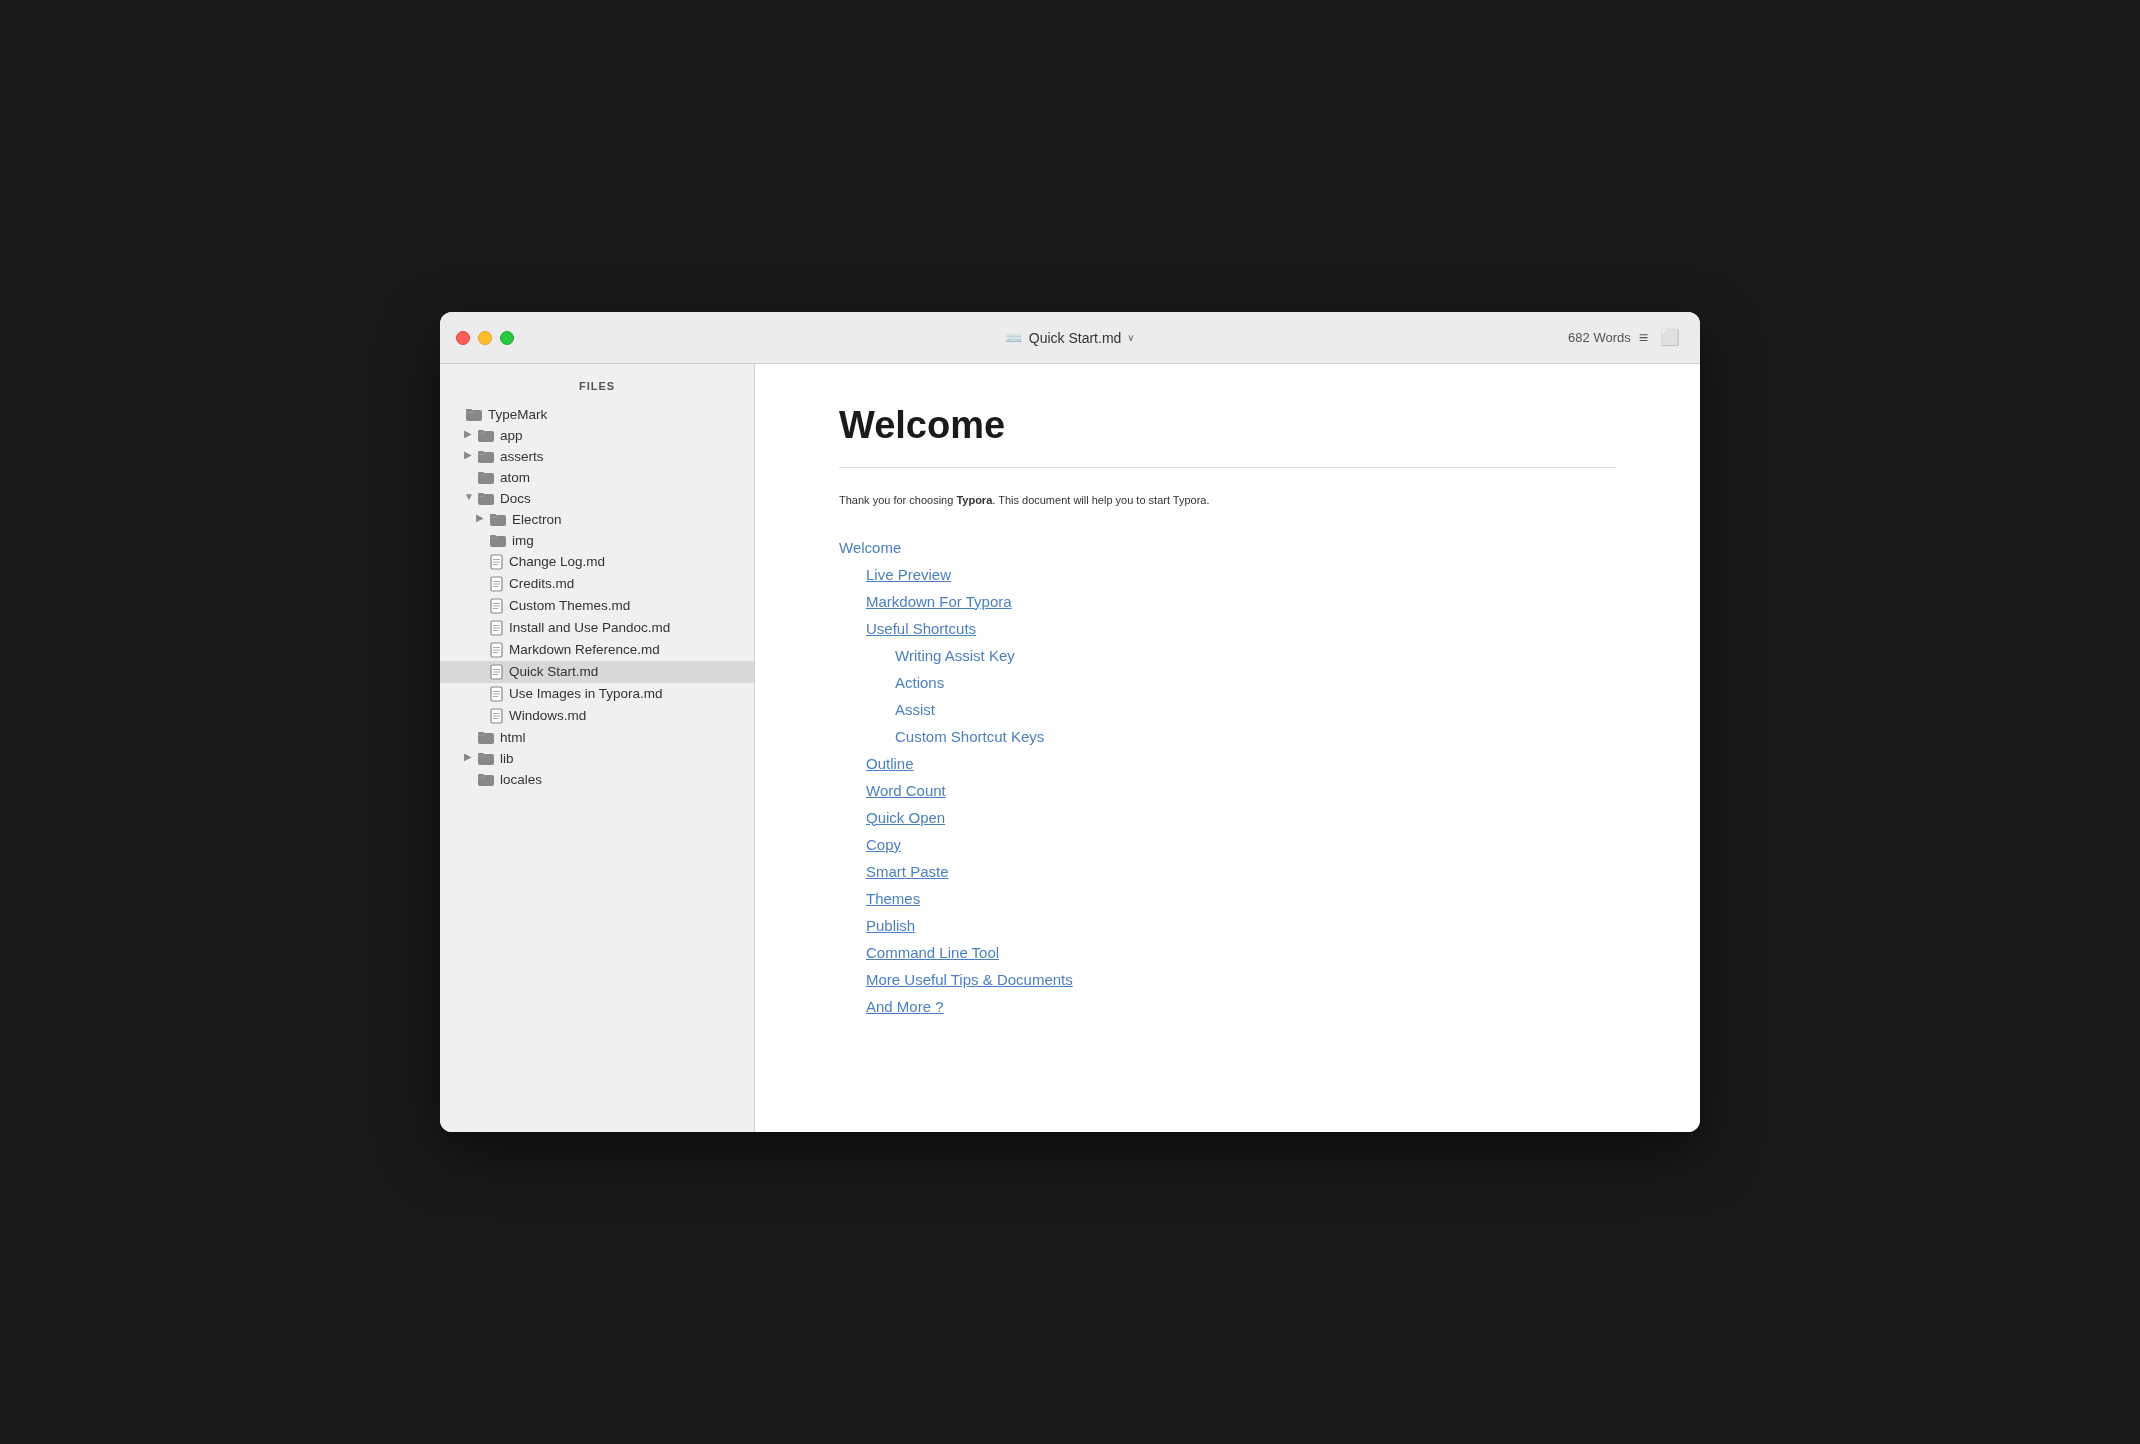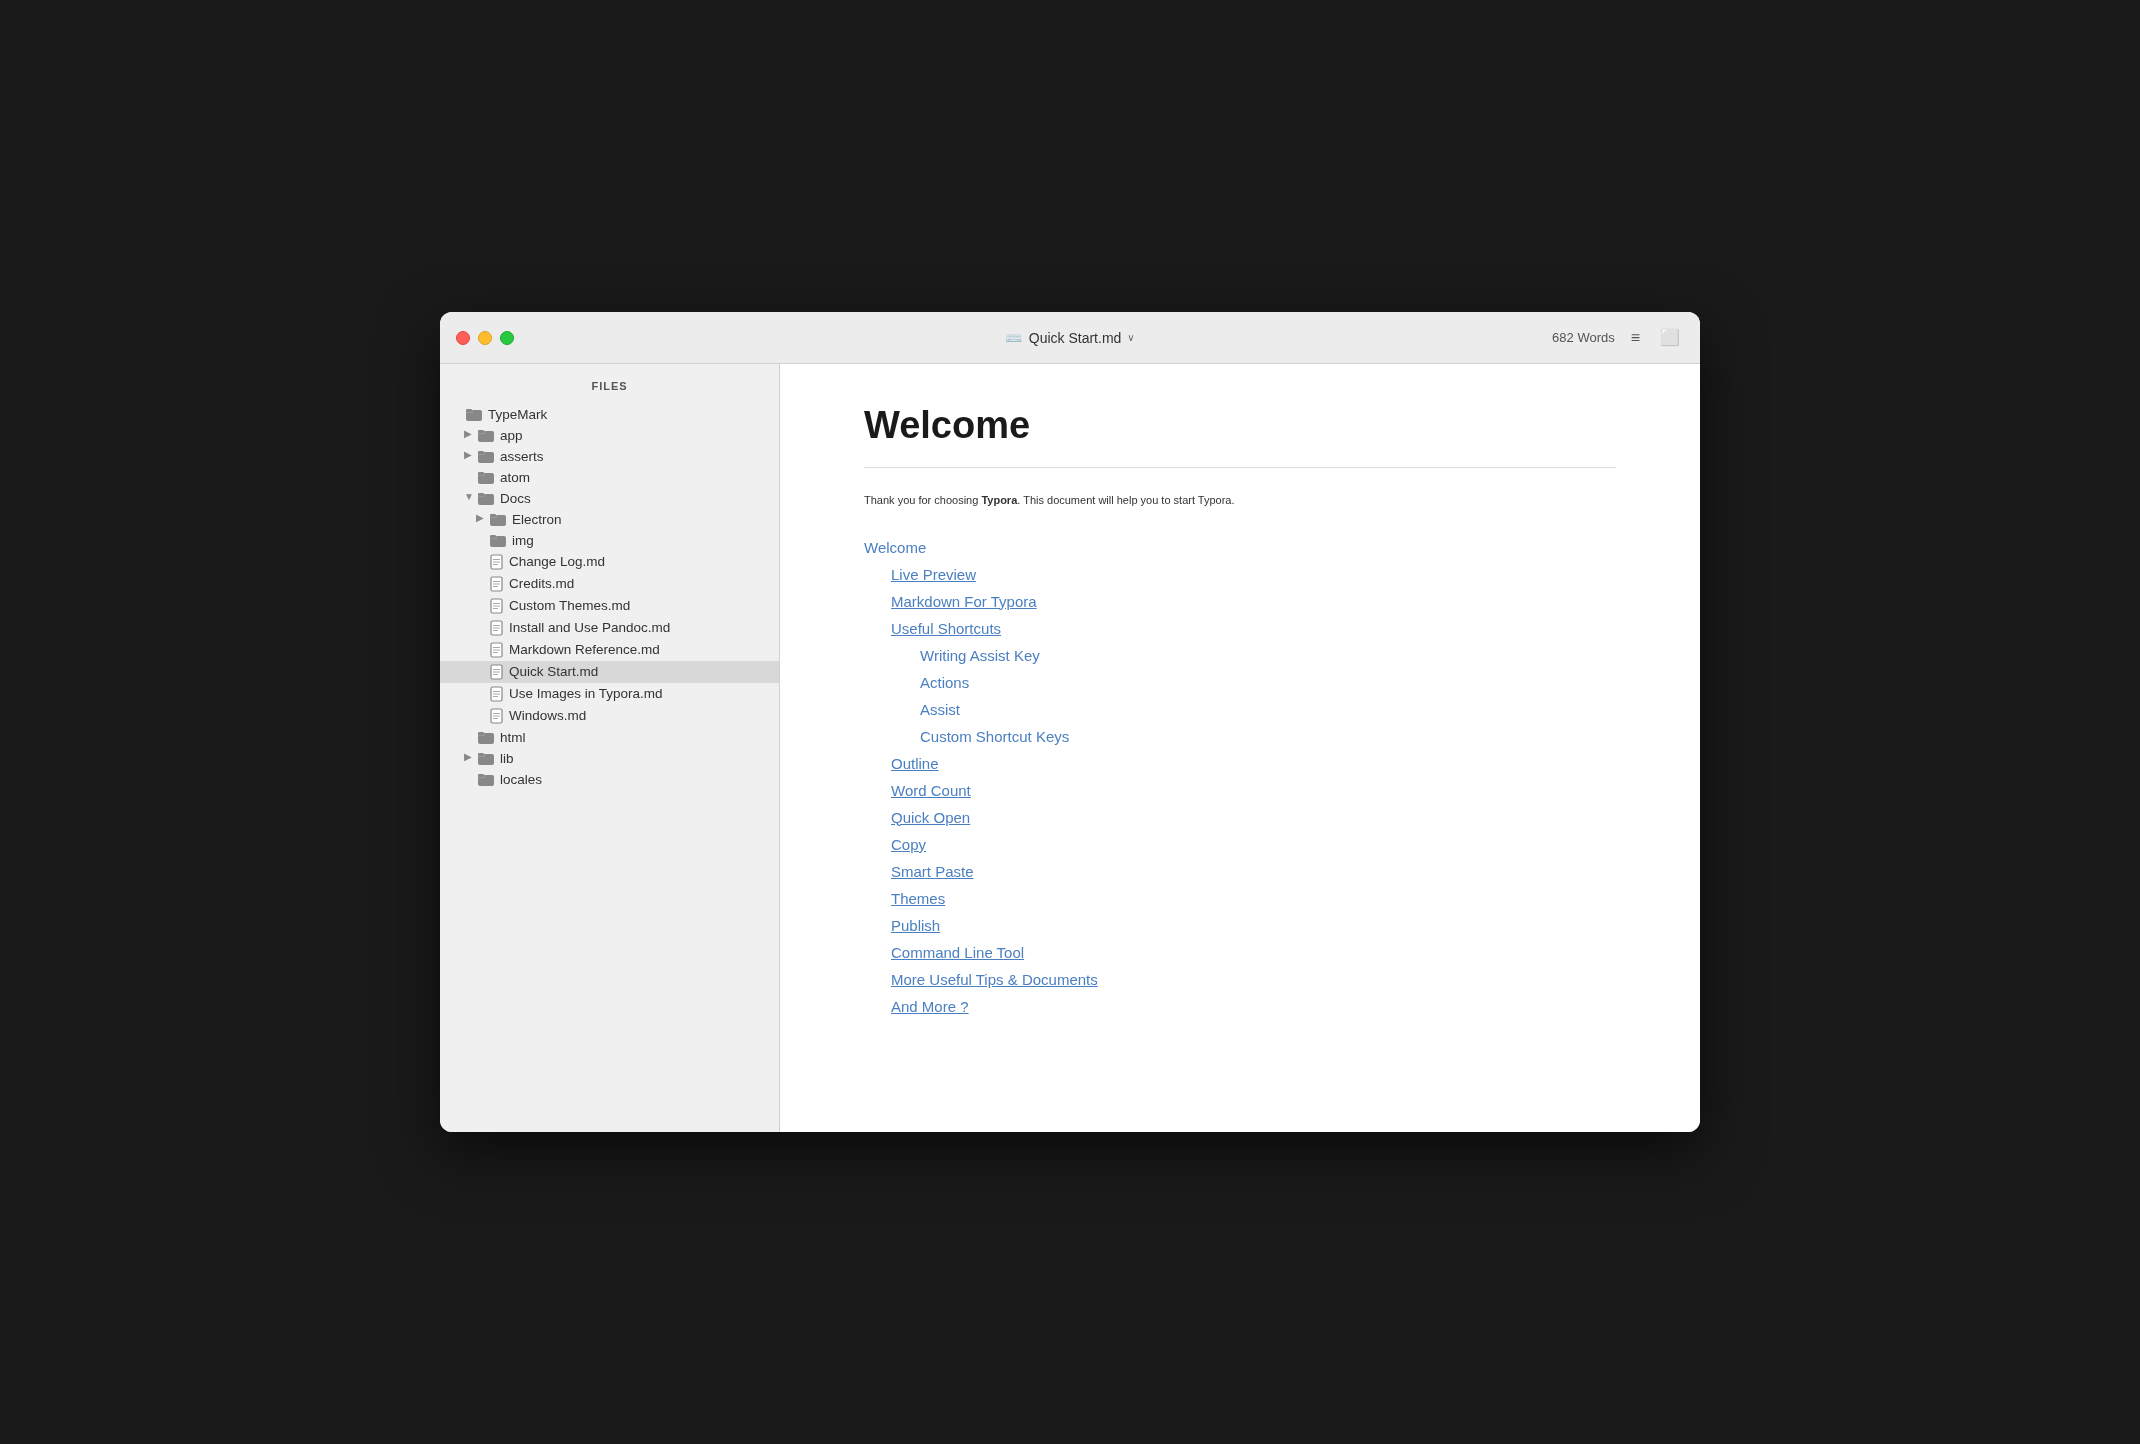--- a/index.html
+++ b/index.html
@@ -71,21 +71,21 @@
 
     .titlebar-chevron {
       font-size: 10px;
       color: #666;
     }
 
     .titlebar-right {
       margin-left: auto;
       display: flex;
       align-items: center;
-      gap: 12px;
+      gap: 4px;
       font-size: 13px;
       color: #555;
     }
 
     .word-count-display {
       font-size: 13px;
       color: #555;
     }
 
     .titlebar-btn {
@@ -99,21 +99,21 @@
 
     
     .main-layout {
       display: flex;
       flex: 1;
       overflow: hidden;
     }
 
     
     .sidebar {
-      width: 340px;
+      width: 315px;
       background: #f0f0f0;
       border-right: 1px solid #d0d0d0;
       overflow-y: auto;
       flex-shrink: 0;
       padding: 12px 0;
     }
 
     .sidebar-header {
       text-align: center;
       font-size: 11px;

